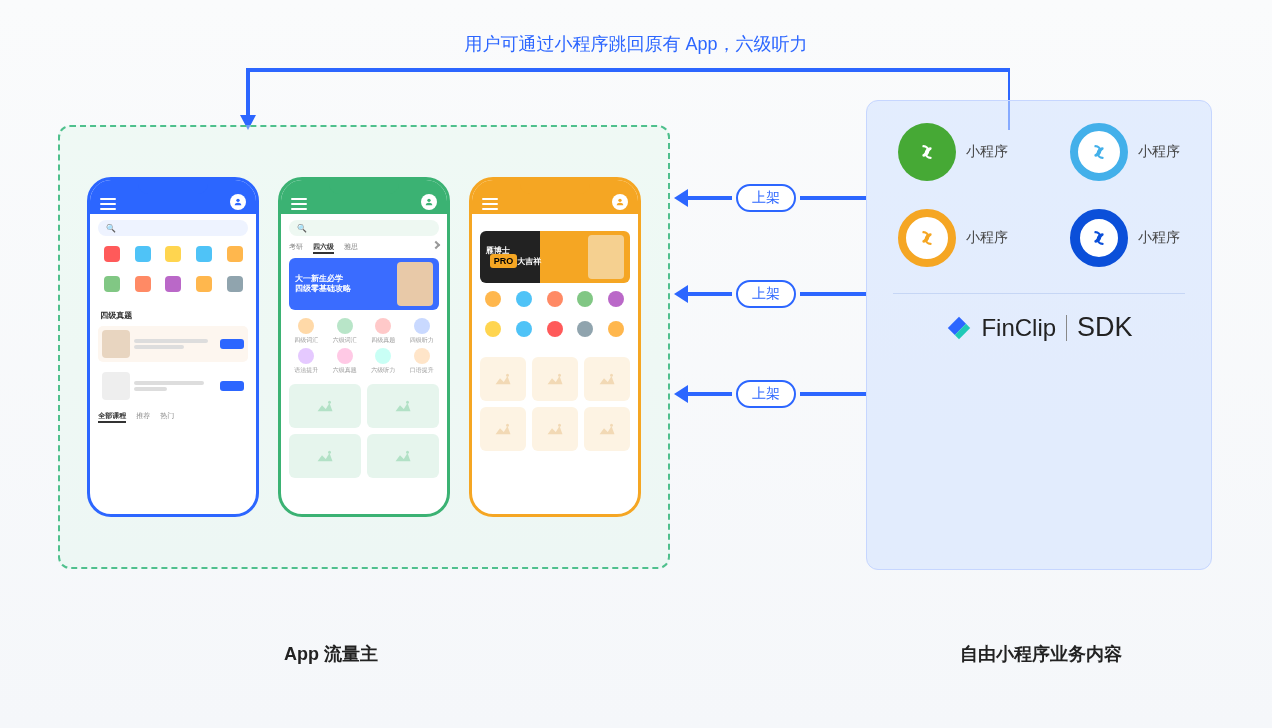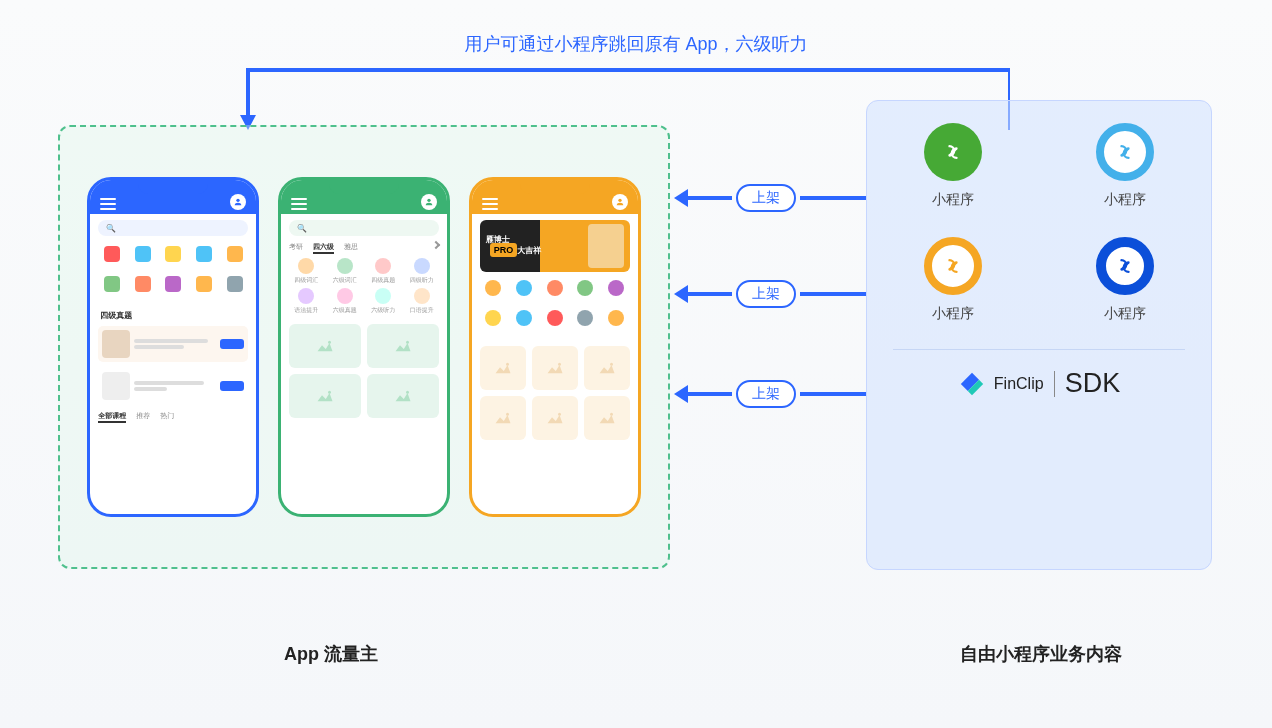--- a/index.html
+++ b/index.html
@@ -145,35 +145,35 @@
   height: 470px;
   border-radius: 12px;
   background: rgba(210,225,255,0.55);
   border: 1px solid #c6d6ff;
   padding: 22px 20px 16px;
   display:flex;
   flex-direction:column;
 }
 .right-title { text-align:center; font-size:18px; font-weight:700; color:#222; margin-bottom:18px; }
 .mp-grid { display:grid; grid-template-columns: 1fr 1fr; gap: 28px 40px; justify-items:center; flex:0 0 auto; }
-.mp { display:flex; flex-direction:column; align-items:center; gap:10px; }
+.mp { display:flex; flex-direction:row; align-items:center; gap:10px; }
 .mp-circle { width:58px; height:58px; border-radius:50%; display:flex; align-items:center; justify-content:center; }
 .mp-circle svg { width:28px; height:28px; }
 .mp-label { font-size:14px; color:#444; }
 .mp-c1 { background:#46a935; }
 .mp-c2 { background:#fff; border:8px solid #43b0ea; }
 .mp-c3 { background:#fff; border:8px solid #f5a623; }
 .mp-c4 { background:#fff; border:10px solid #0b4fd9; }
 
 .divider { height:1px; background:#c6d6f5; margin: 26px 6px 18px; }
 
 .sdk-row { display:flex; align-items:center; justify-content:center; gap:10px; }
 .finclip-logo { display:flex; align-items:center; gap:8px; }
 .finclip-logo .mark { width:28px; height:28px; }
-.finclip-text { font-size:16px; font-weight:500; color:#222; }
+.finclip-text { font-size:24px; font-weight:500; color:#222; }
 .sdk-sep { width:1px; height:26px; background:#888; }
 .sdk-text { font-size:27px; color:#222; font-weight:400; }
 
 
 .flow-row { position:absolute; display:flex; align-items:center; }
 .pill {
   background:#fff; border:2px solid #2c66ff; border-radius:16px;
   padding: 3px 14px; font-size:14px; color:#2c66ff; font-weight:500;
   margin: 0 4px;
 }
@@ -301,20 +301,27 @@
           </svg>
         </div>
     </div>
     <div class="searchbar">🔍</div>
     <div class="tabs" style="margin-top:0">
       <span>考研</span>
       <span class="active">四六级</span>
       <span>雅思</span>
       <div class="chev" style="border-color:#999;width:6px;height:6px;margin-left:auto"></div>
     </div>
+    <div class="banner">
+      <div class="txt">
+        <div>大一新生必学</div>
+        <div>四级零基础攻略</div>
+      </div>
+      <div class="avatar-sq"></div>
+    </div>
     <div class="icon-grid cols4">
       <div class="app-ico">
           <div class="dot" style="background:#ffd9a8;border-radius:50%"></div>
           <div class="lbl">四级词汇</div>
         </div>
       <div class="app-ico">
           <div class="dot" style="background:#b8e5c8;border-radius:50%"></div>
           <div class="lbl">六级词汇</div>
         </div>
       <div class="app-ico">
@@ -378,21 +385,21 @@
           <span></span>
           <span></span>
         </div>
       <div class="avatar">
           <svg viewBox="0 0 24 24" width="10" height="10">
             <circle cx="12" cy="8" r="4" fill="#f5a623"></circle>
             <path d="M4 20c0-4 4-6 8-6s8 2 8 6" fill="#f5a623"></path>
           </svg>
         </div>
     </div>
-    <div class="banner banner-orange" style="margin-top:6px">
+    <div class="banner banner-orange" style="margin-top:17px">
       <div class="txt">
         <div>雁博士</div>
         <div><span class="pro">PRO</span><span style="color:#fff;font-size:8px">大吉祥</span></div>
       </div>
       <div class="avatar-sq" style="background:#f5d090"></div>
     </div>
     <div class="icon-grid">
       <div class="app-ico">
           <div class="dot" style="background:#ffb74d;border-radius:50%"></div>
           <div class="lbl"></div>

